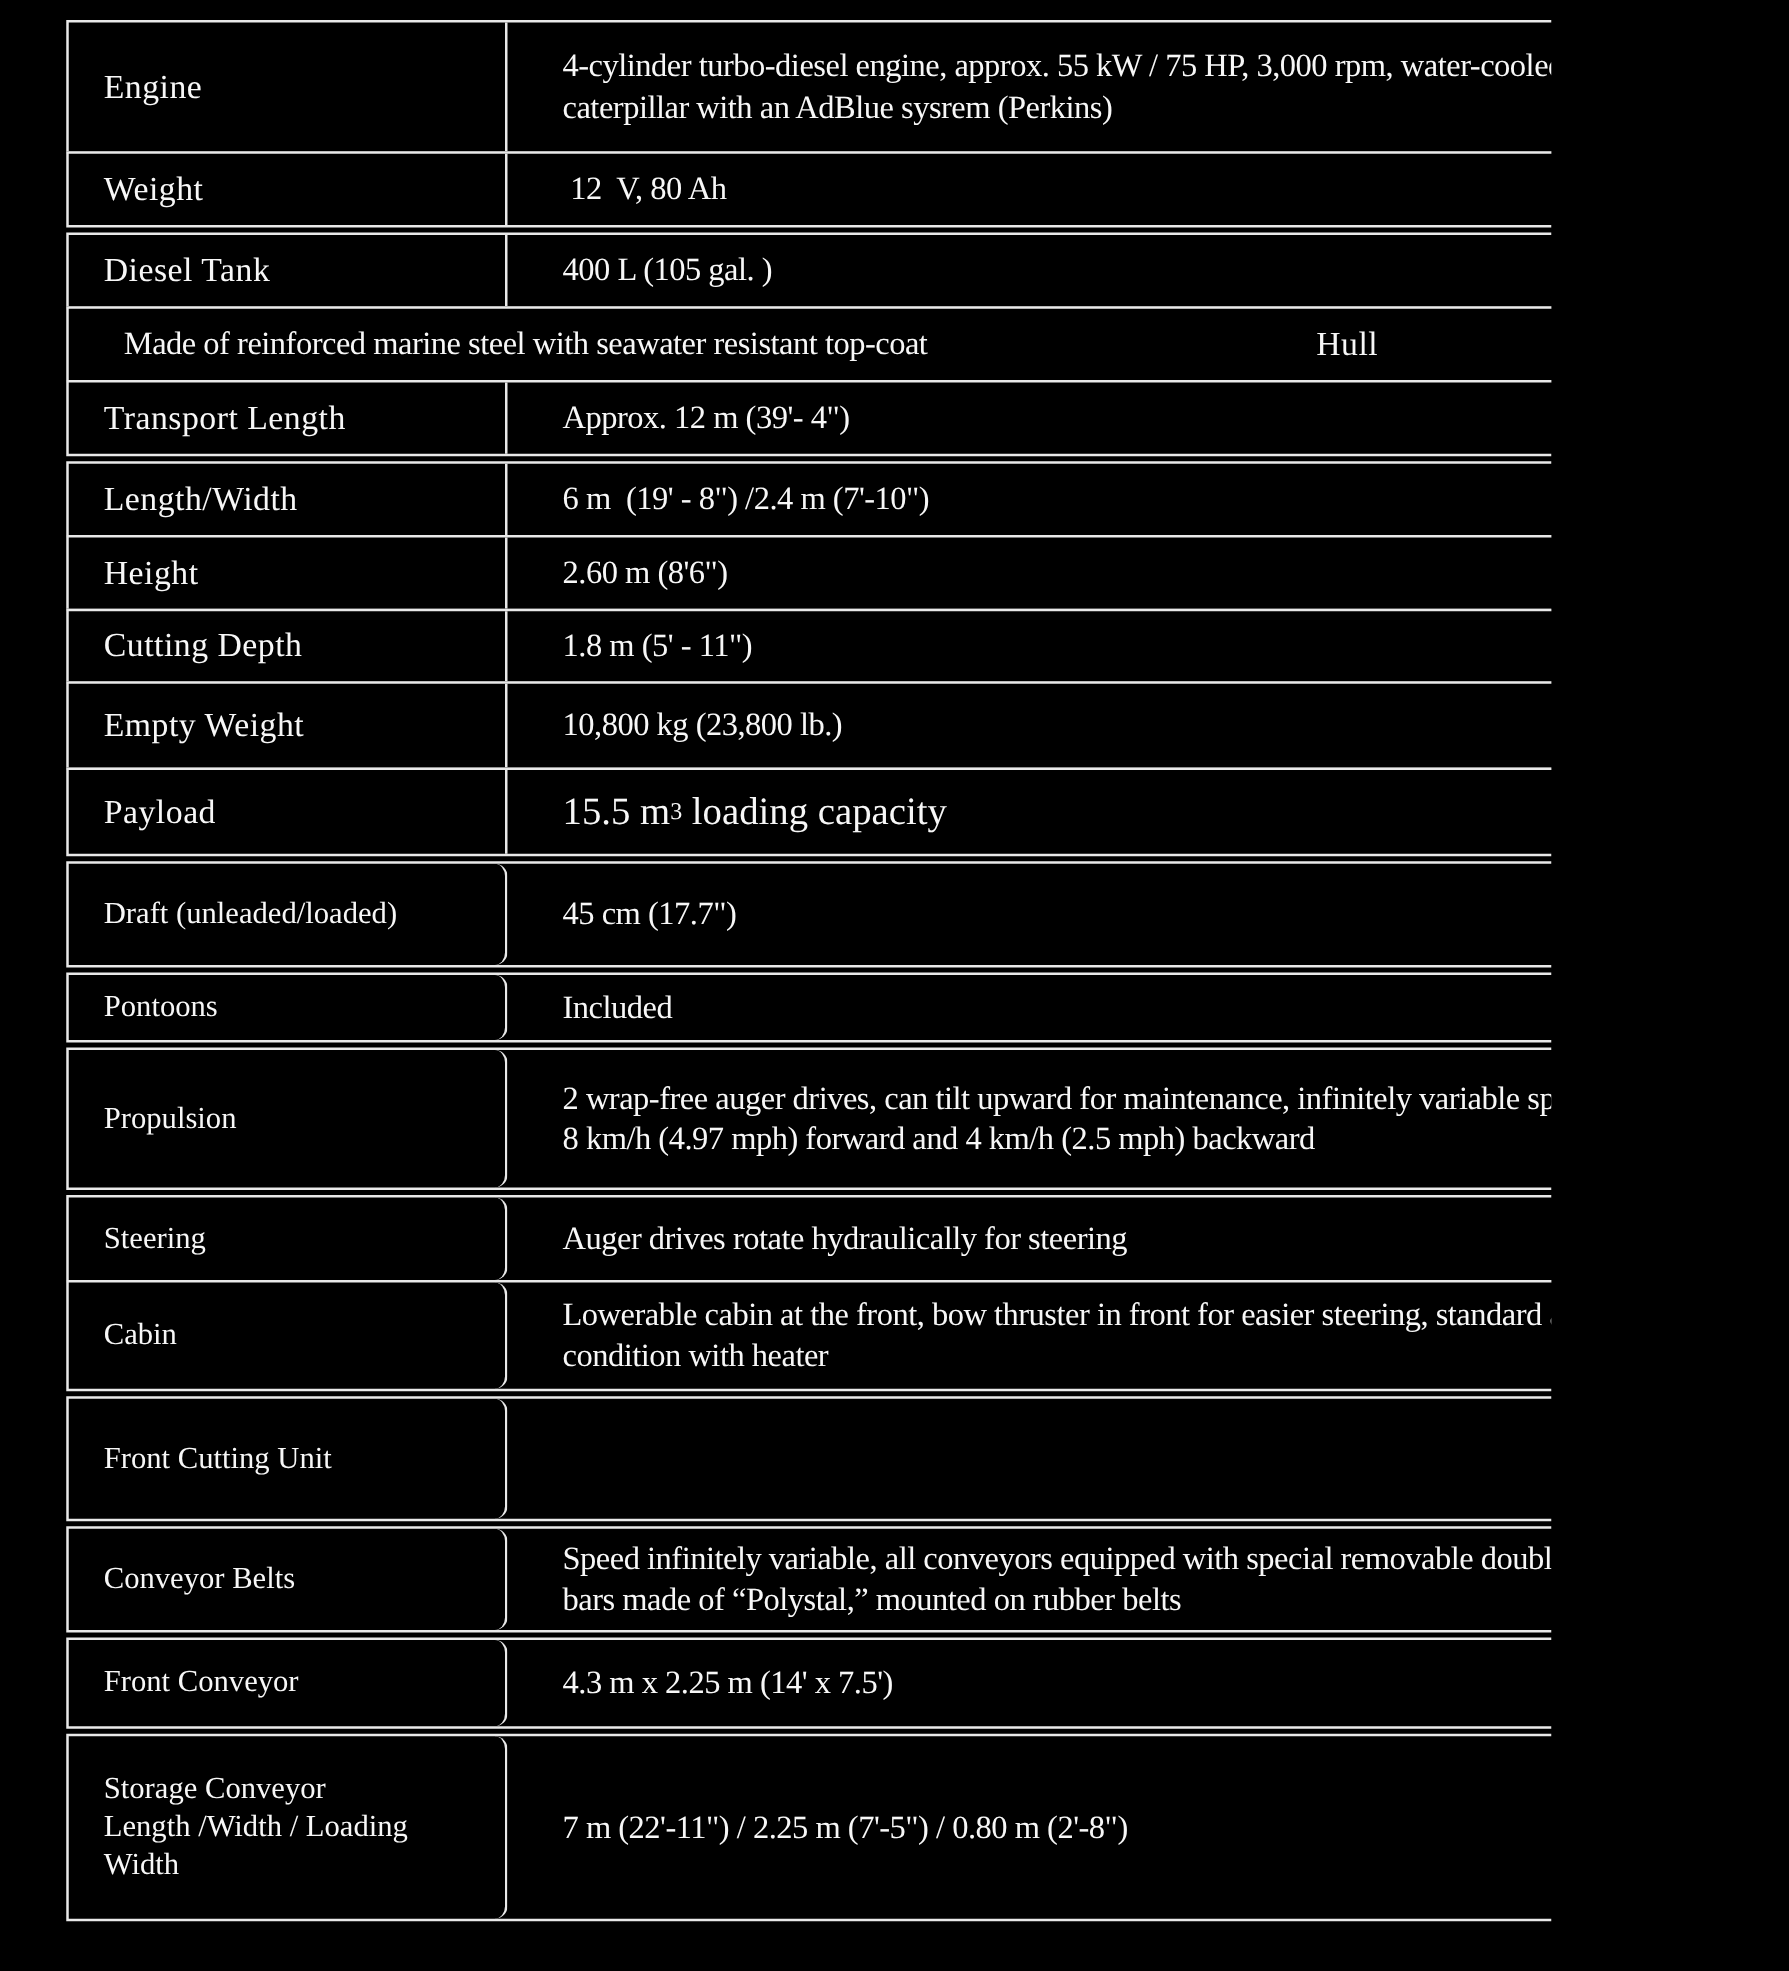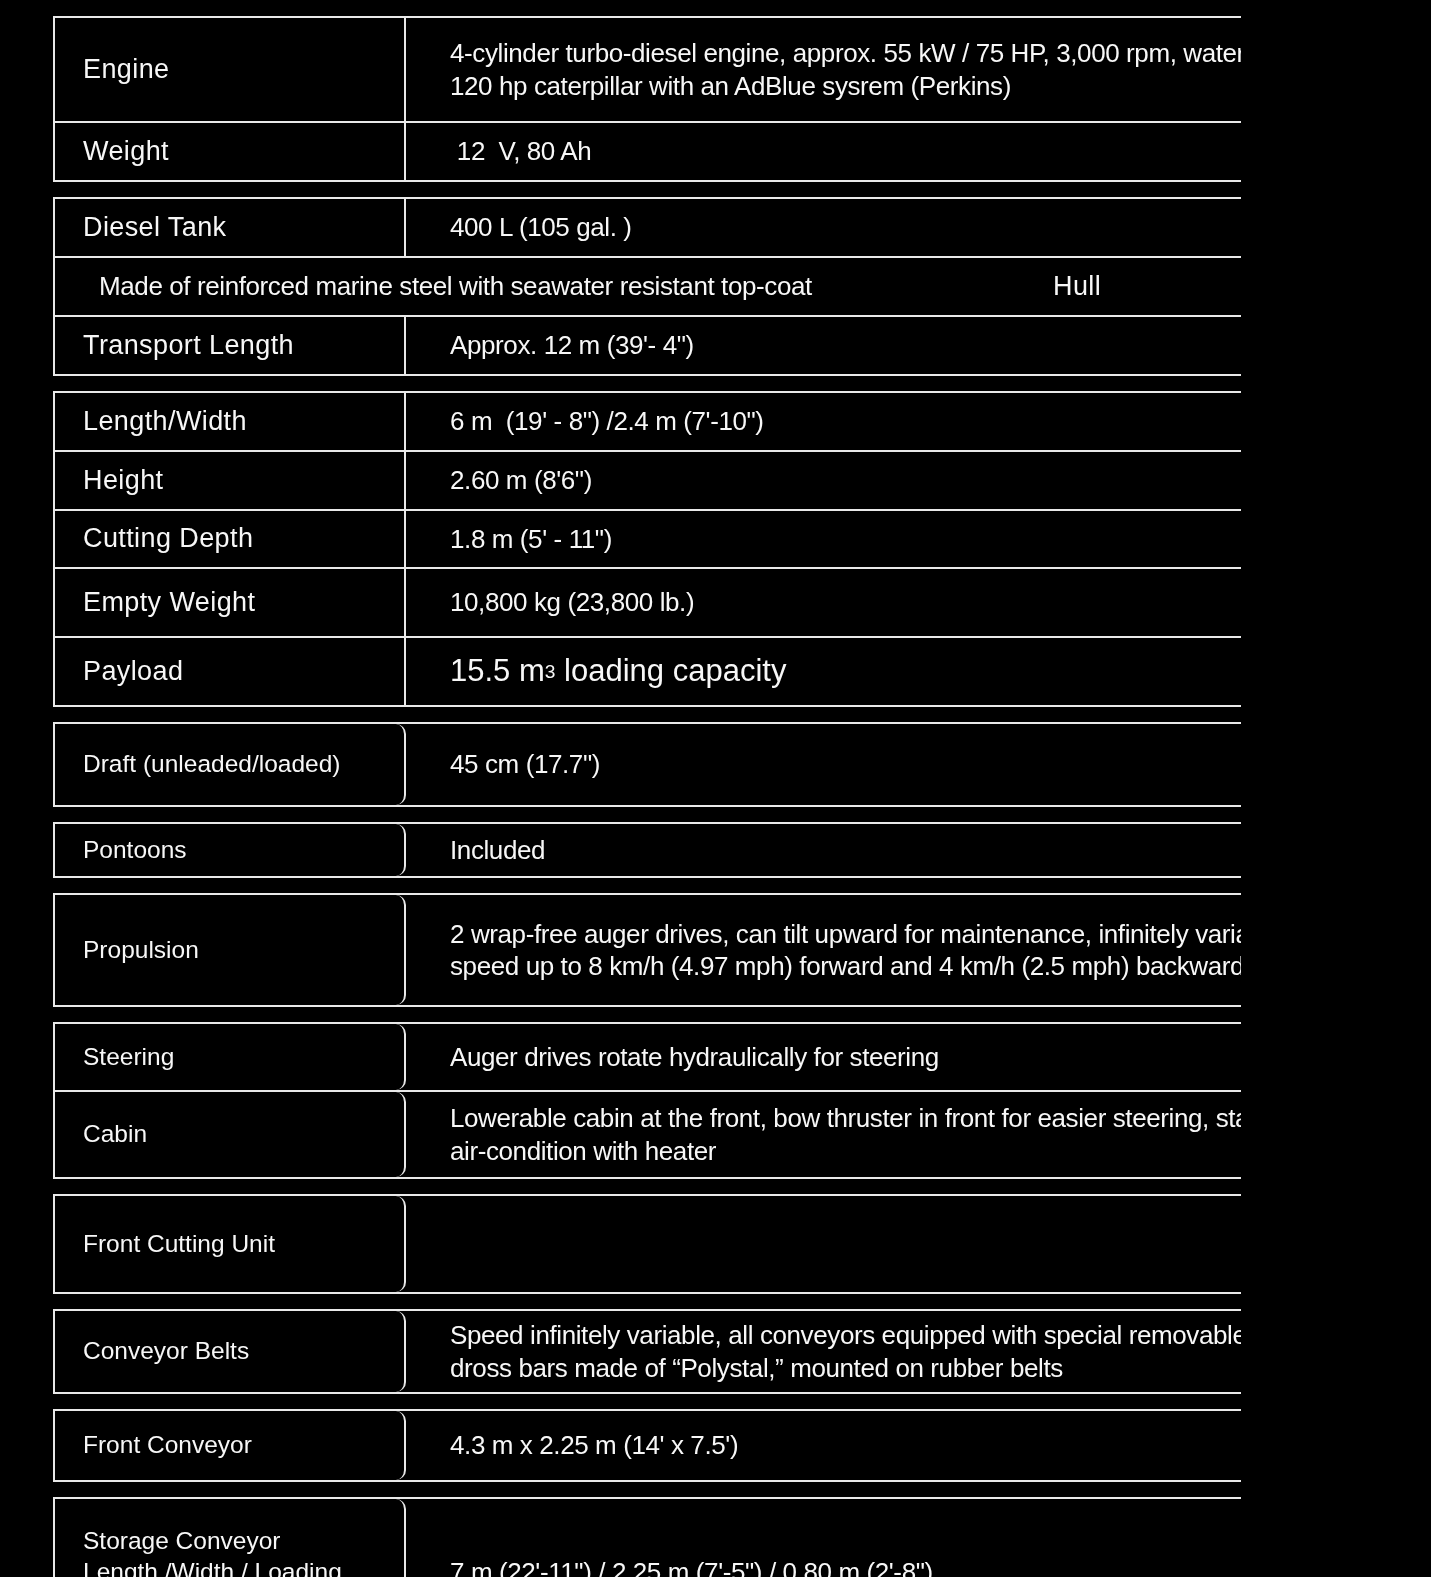--- a/index.html
+++ b/index.html
@@ -1,38 +1,38 @@
 <!DOCTYPE html>
 <html><head>
 <meta charset="utf-8">
 <style>
   html, body { margin: 0; padding: 0; background: #000; }
   .page {
     position: relative;
     width: 1241px; height: 1577px;
     background: #000000;
-    font-family: Liberation Sans, sans-serif;
+    font-family: Liberation Serif, serif;
     overflow: hidden;
   }
   .spec-table {
     position: absolute;
     left: 53px; top: 16px;
     width: 1325px;
     display: flex;
     flex-direction: column;
   }
   .row {
     display: flex;
     align-items: stretch;
     border: 2px solid #e9e9e9;
     box-sizing: border-box;
     background: #000;
   }
   
-  .row + .row { margin-top: 15px; }
+  .row + .row { margin-top: 4px; }
   
   .row.tight { margin-top: -2px; }
   .cell {
     display: flex;
     align-items: center;
     box-sizing: border-box;
   }
   .label {
     flex: 0 0 351px;
     width: 351px;

